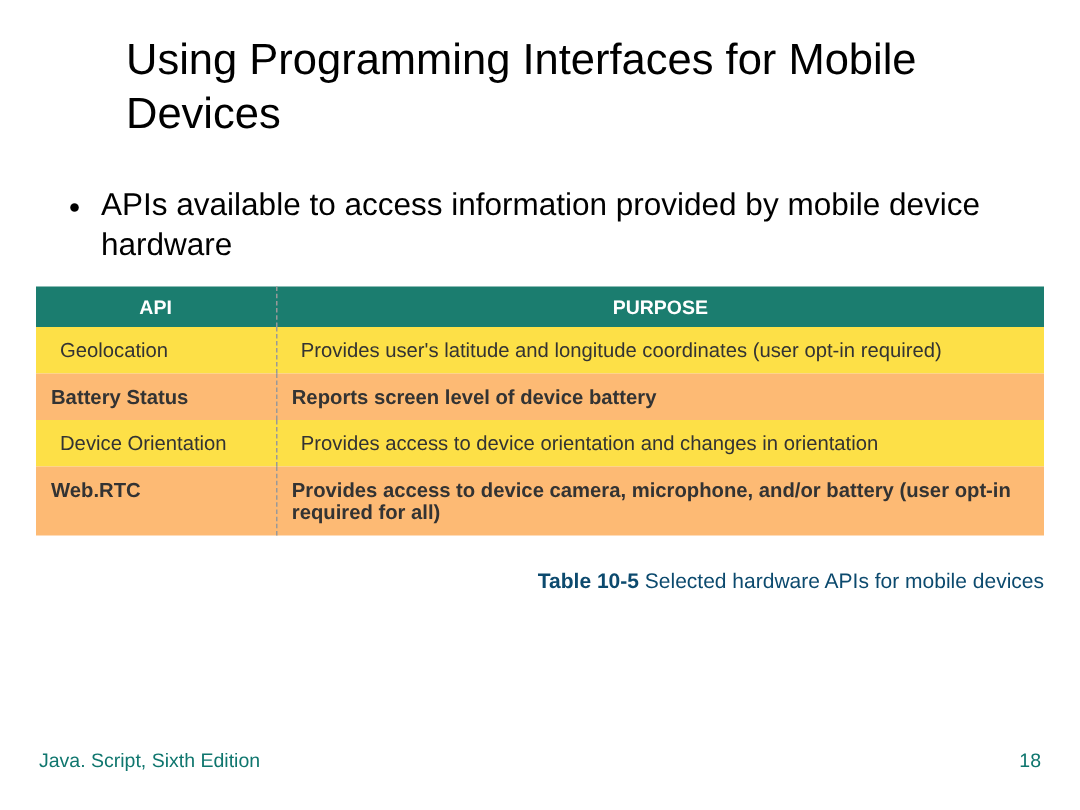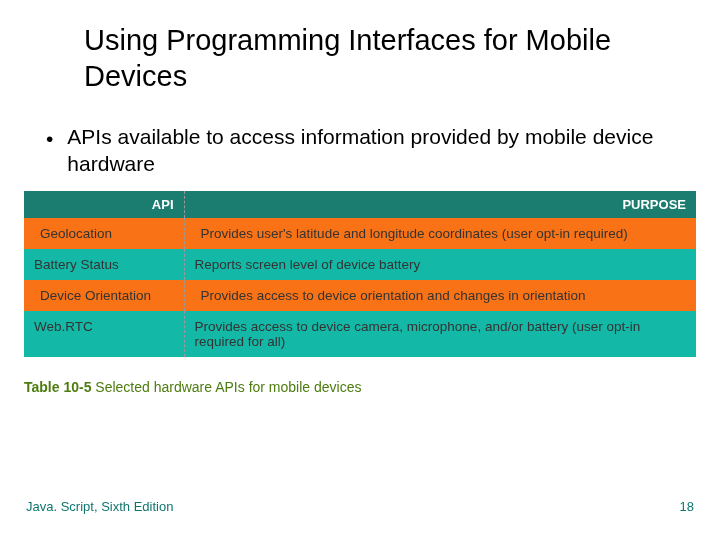--- a/index.html
+++ b/index.html
@@ -38,42 +38,42 @@
   .tbl {
     width: 100%;
     border-collapse: collapse;
     font-size: 13.5px;
     margin-top: 4px;
   }
   .tbl th {
     background: #1b7d6f;
     color: #fff;
     font-weight: bold;
-    text-align: right;
+    text-align: center;
     padding: 6px 10px;
     font-size: 13px;
   }
   .tbl td {
     padding: 8px 10px;
     color: #333;
     vertical-align: top;
   }
   .tbl .col-api { width: 160px; }
-  .tbl tr.row-odd td { background: #f97316; padding-left: 16px; }
-  .tbl tr.row-even td { background: #14b8a6; }
+  .tbl tr.row-odd td { background: #fde047; padding-left: 16px; }
+  .tbl tr.row-even td { background: #fdba74; font-weight: bold; }
   .tbl th:first-child,
   .tbl td:first-child {
     border-right: 1px dashed #999;
   }
   .tbl td:first-child { font-weight: 400; }
   .caption {
-    text-align: left;
+    text-align: right;
     font-size: 14px;
     margin-top: 22px;
-    color: #4d7c0f;
+    color: #0c4a6e;
   }
   .caption .b { font-weight: bold; }
   .footer {
     position: absolute;
     bottom: 26px;
     left: 26px;
     right: 26px;
     display: flex;
     justify-content: space-between;
     font-size: 13px;

